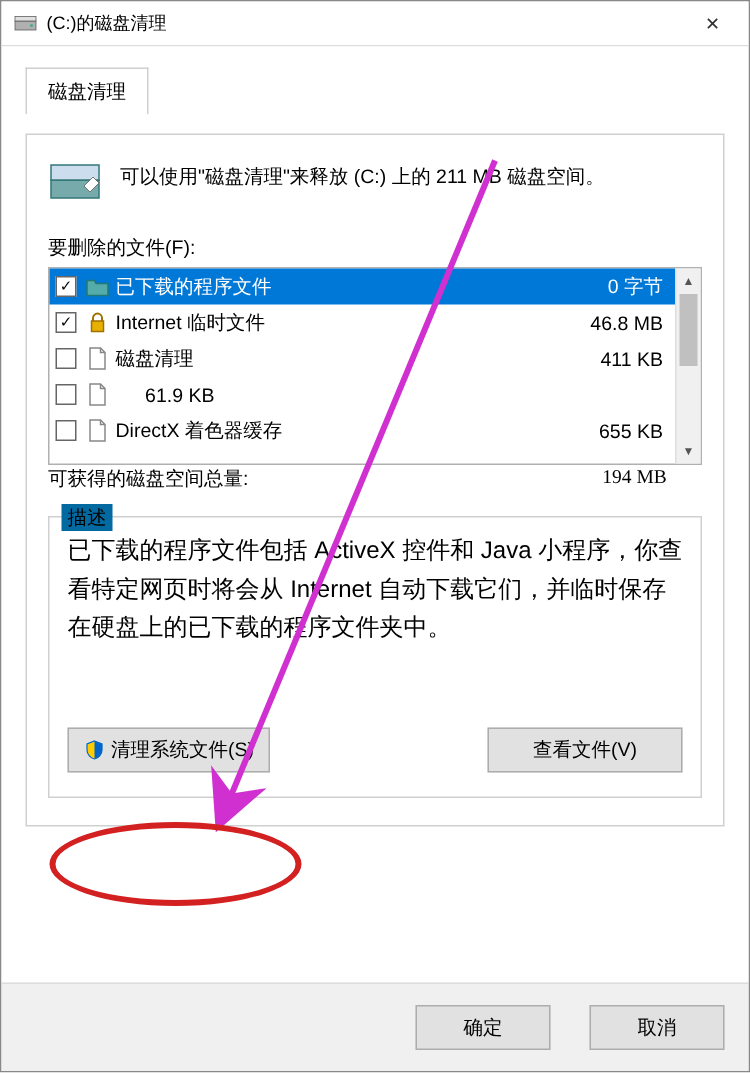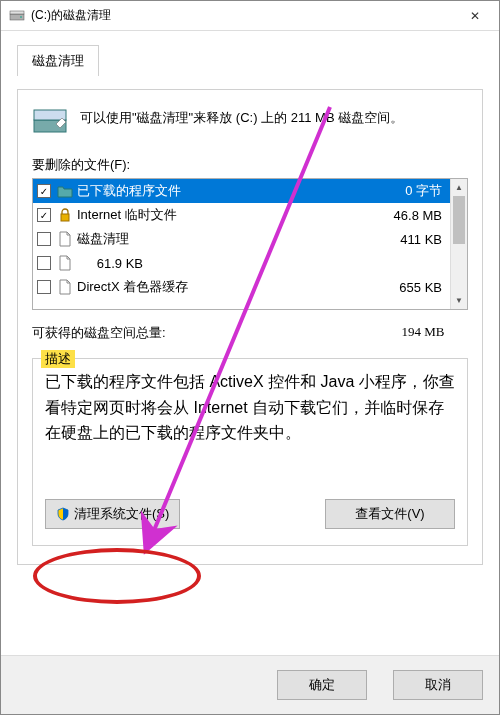--- a/index.html
+++ b/index.html
@@ -23,25 +23,25 @@
 .listrow.selected { background: #0078d7; color: #fff; }
 .listrow.selected .size { color: #fff; }
 .listrow .cb { width: 14px; height: 14px; margin-right: 6px; background: #fff; border: 1px solid #666; display: flex; align-items: center; justify-content: center; font-size: 10px; color: #000; }
 .listrow .file-icon { width: 16px; height: 16px; margin-right: 4px; flex-shrink: 0; }
 .listrow .name { flex: 1; white-space: nowrap; }
 .listrow .size { width: 70px; text-align: right; padding-right: 4px; color: #000; }
 .scrollbar { width: 17px; background: #f0f0f0; border-left: 1px solid #ddd; display: flex; flex-direction: column; }
 .scrollbar .arrow { height: 17px; display: flex; align-items: center; justify-content: center; font-size: 8px; color: #555; }
 .scrollbar .track { flex: 1; position: relative; }
 .scrollbar .thumb { position: absolute; top: 0; left: 2px; right: 2px; height: 48px; background: #c0c0c0; }
-.total-row { display: flex; margin-top: 14px; font-size: 13px; }
+.total-row { display: flex; font-size: 13px; }
 .total-row .label { flex: 1; }
 .total-row .value { width: 90px; text-align: center; font-family: Liberation Serif, serif; }
 .fieldset { border: 1px solid #d0d0d0; margin-top: 16px; padding: 10px 12px 16px 12px; position: relative; }
-.fieldset-legend { position: absolute; top: -9px; left: 8px; background: #fde047; padding: 0 4px; font-size: 13px; }
+.fieldset-legend { position: absolute; top: -9px; left: 8px; background: #0369a1; padding: 0 4px; font-size: 13px; }
 .desc-text { font-size: 16px; line-height: 1.6; min-height: 110px; }
 .desc-buttons { display: flex; justify-content: space-between; margin-top: 20px; }
 .btn { min-width: 130px; height: 30px; padding: 0 10px; font-size: 13px; background: #e1e1e1; border: 1px solid #adadad; display: flex; align-items: center; justify-content: center; gap: 4px; }
 .dlg-buttons { display: flex; justify-content: flex-end; gap: 26px; padding: 14px 16px; background: #f0f0f0; border-top: 1px solid #ddd; }
 .dlg-buttons .btn { min-width: 90px; }
 .red-circle { position: absolute; left: 33px; top: 548px; width: 168px; height: 56px; border: 4px solid #d32020; border-radius: 50%; pointer-events: none; }
 svg.arrow-svg { position: absolute; left: 0; top: 0; pointer-events: none; }
 </style>
 </head>
 <body>

